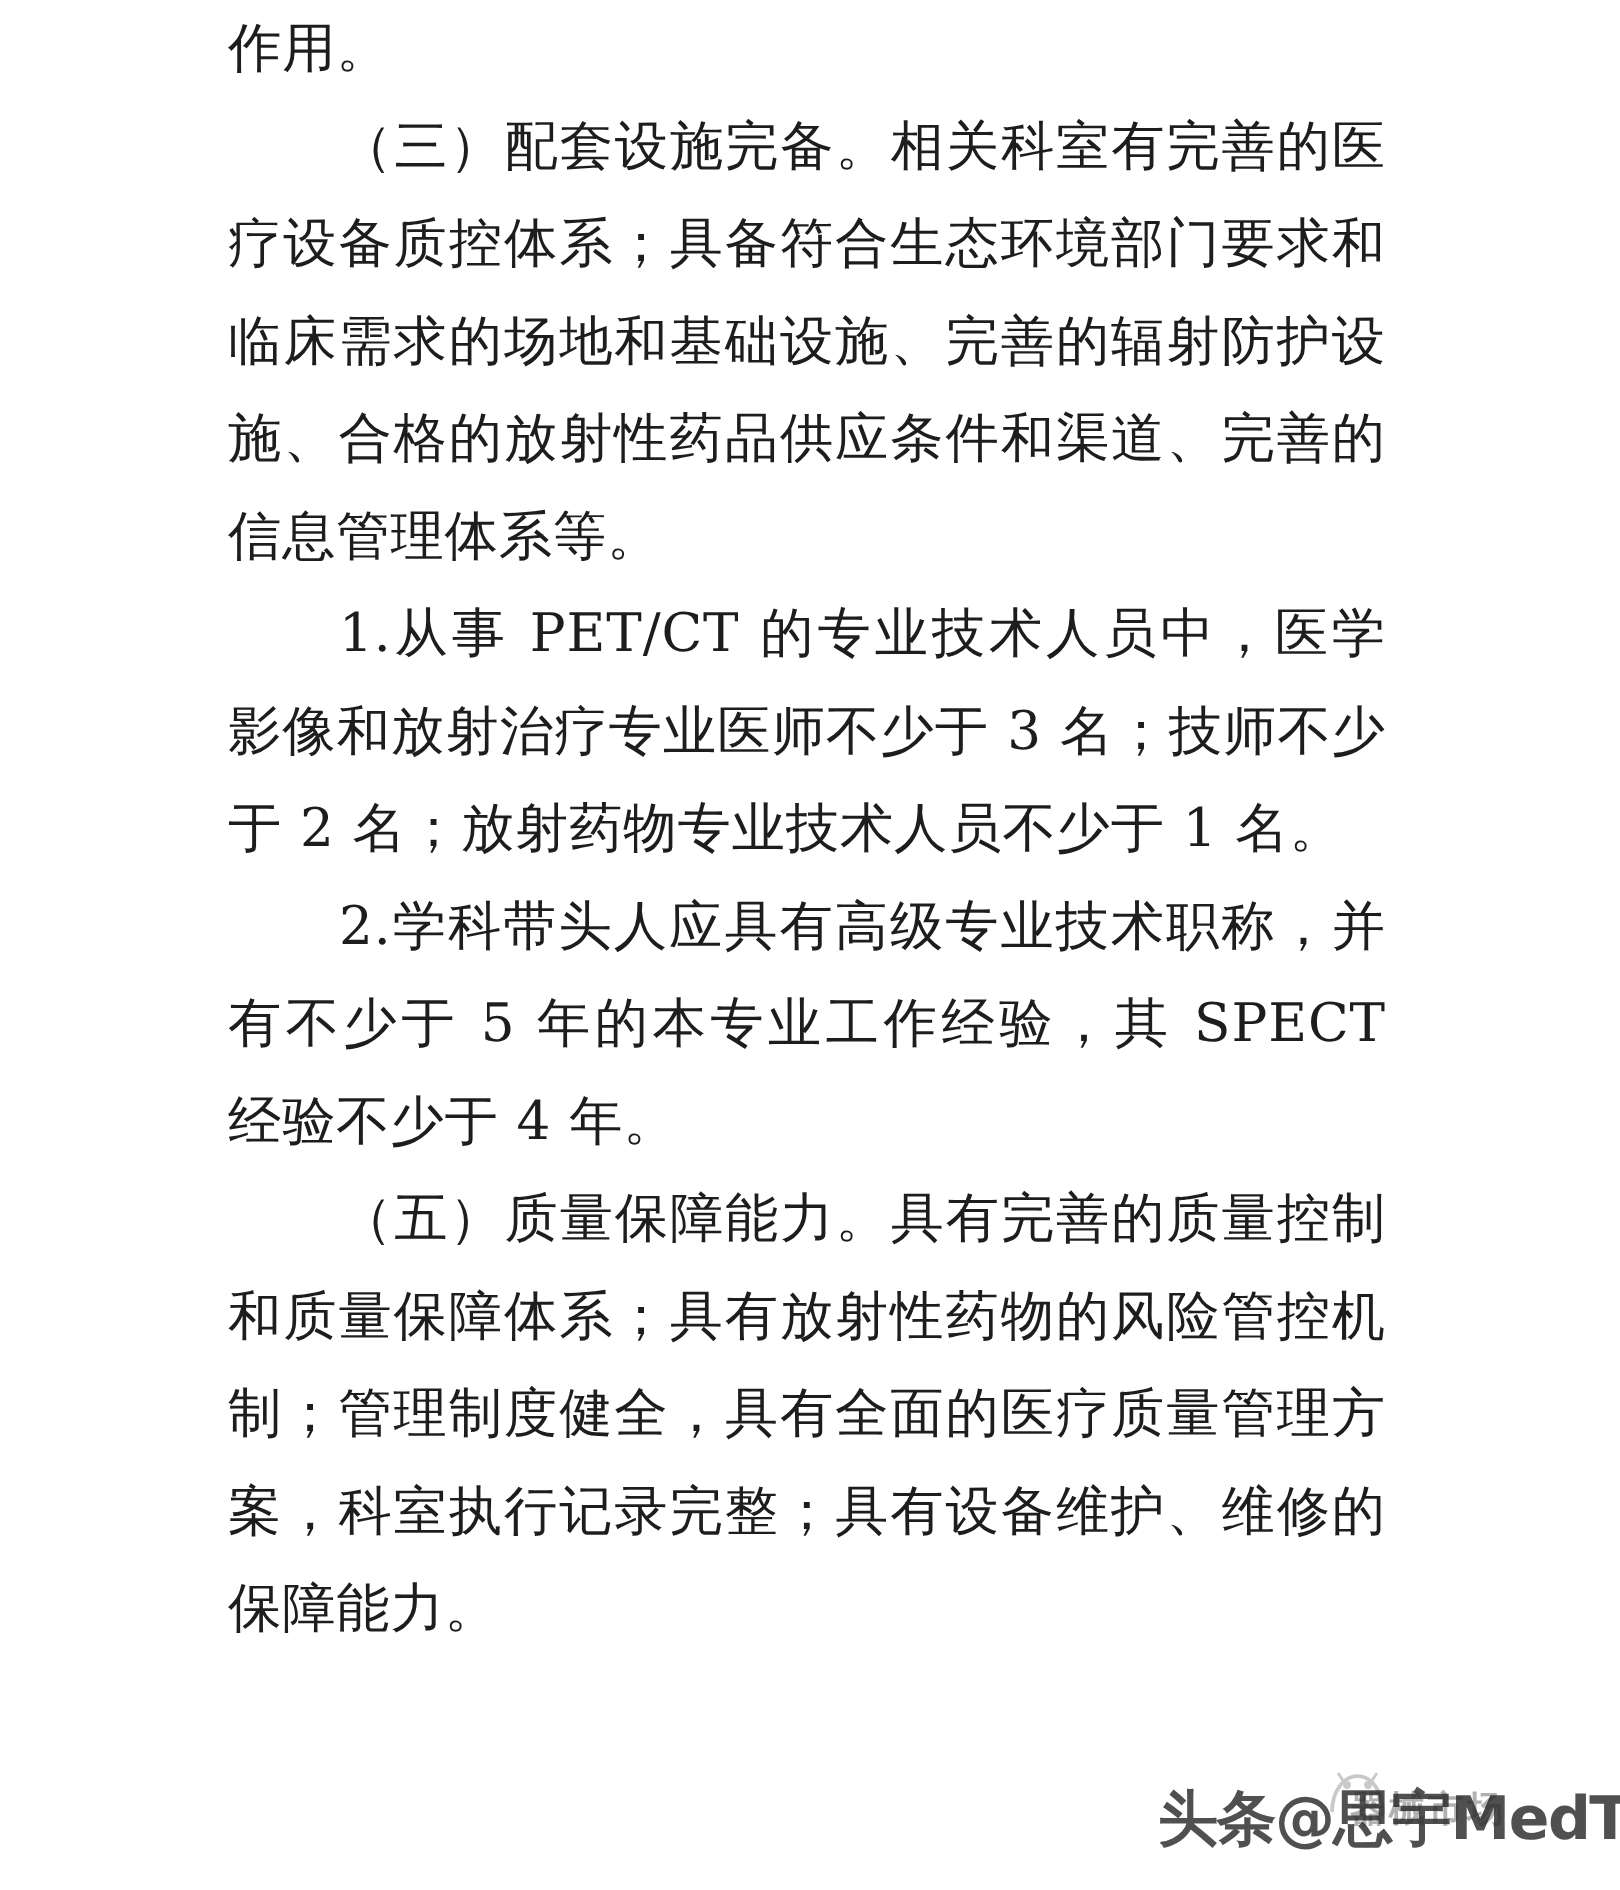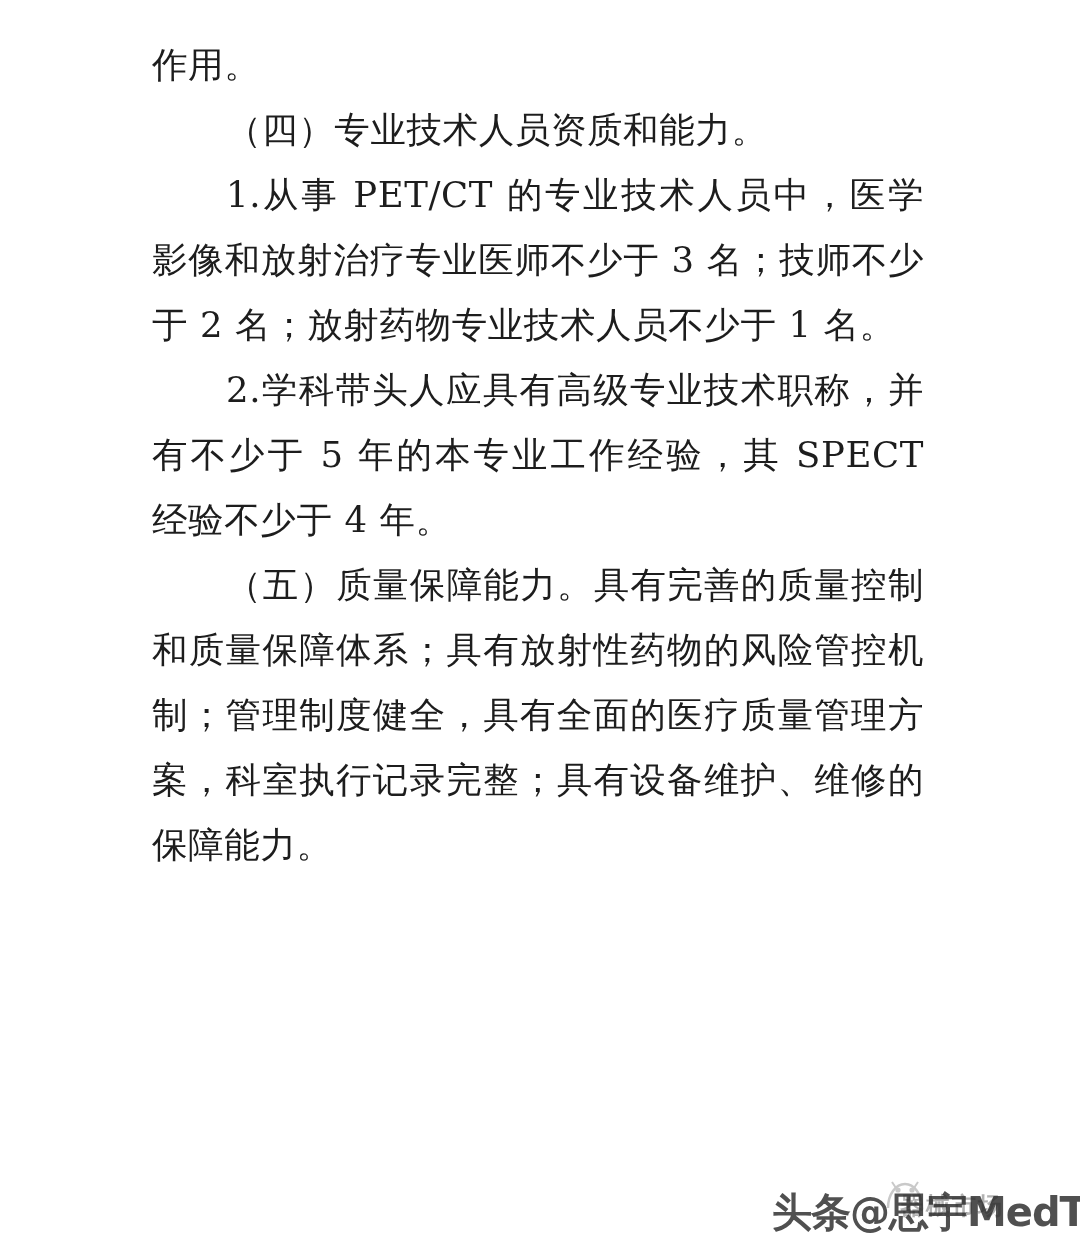--- a/index.html
+++ b/index.html
@@ -38,21 +38,20 @@
     font-weight: 400;
     -webkit-font-smoothing: none;
   }
 
   
   .para.indent2 {
     text-indent: 74px;
   }
   .para.noindent {
     text-indent: 0;
-    margin-top: 32px;
   }
 
   
   #watermark {
     position: absolute;
     right: 8px;
     bottom: 6px;
     width: 300px;
     height: 92px;
     pointer-events: none;
@@ -92,22 +91,22 @@
 </head>
 <body>
 
 <div id="page">
 
   <div class="doc-body">
 
     <p class="para noindent">作用。</p>
 
 
+    <p class="para indent2">（三）配套设施完备。相关科室有完善的医疗设备质控体系；具备符合生态环境部门要求和临床需求的场地和基础设施、完善的辐射防护设施、合格的放射性药品供应条件和渠道、完善的信息管理体系等。</p>
 
-    <p class="para indent2">（四）专业技术人员资质和能力。</p>
 
     <p class="para indent2">1.从事 PET/CT 的专业技术人员中，医学影像和放射治疗专业医师不少于 3 名；技师不少于 2 名；放射药物专业技术人员不少于 1 名。</p>
 
     <p class="para indent2">2.学科带头人应具有高级专业技术职称，并有不少于 5 年的本专业工作经验，其 SPECT 经验不少于 4 年。</p>
 
     <p class="para indent2">（五）质量保障能力。具有完善的质量控制和质量保障体系；具有放射性药物的风险管控机制；管理制度健全，具有全面的医疗质量管理方案，科室执行记录完整；具有设备维护、维修的保障能力。</p>
 
   </div>
 
   <div id="watermark">

